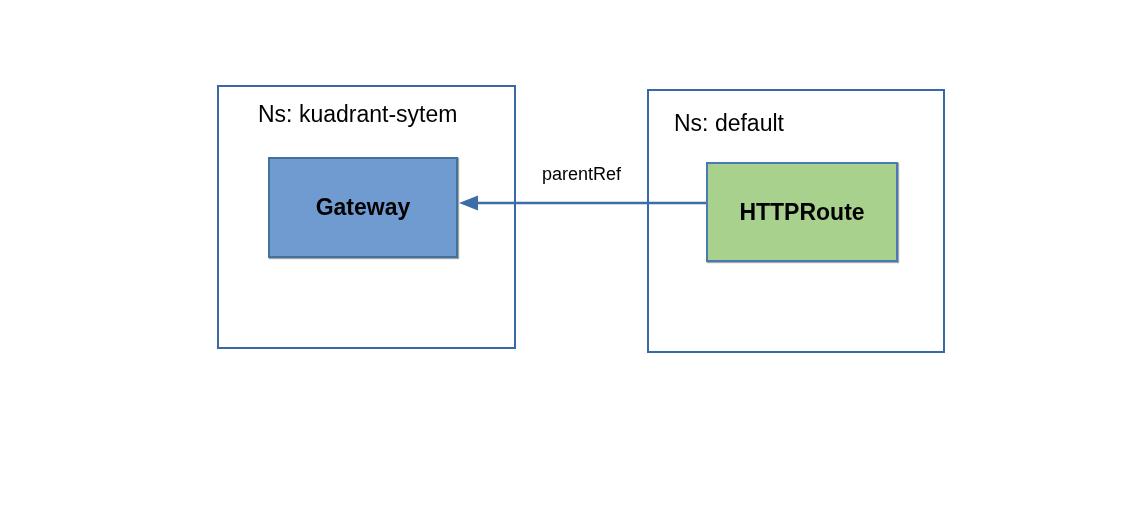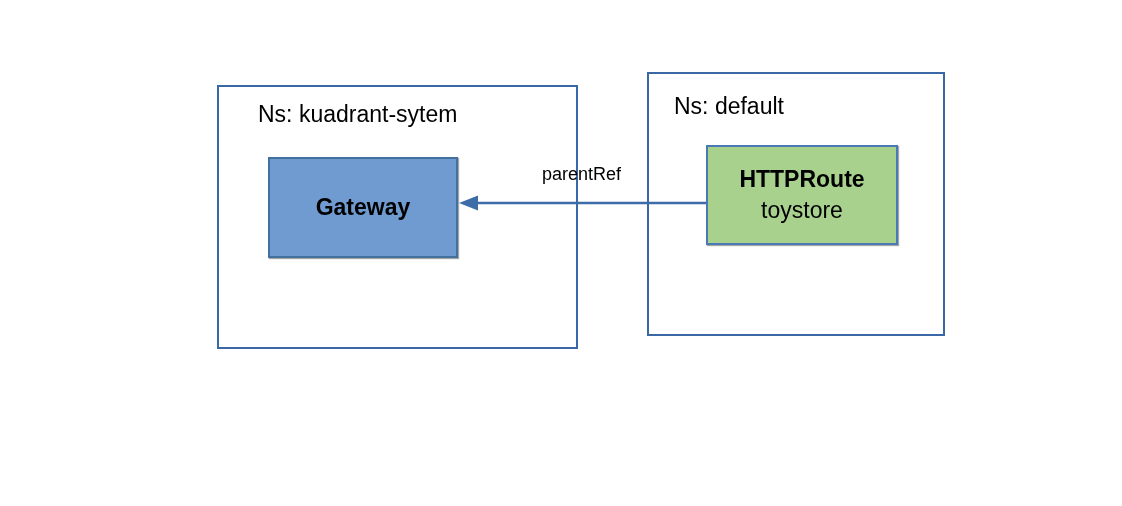--- a/index.html
+++ b/index.html
@@ -14,22 +14,22 @@
     height: 506px;
     background: #ffffff;
     overflow: hidden;
   }
   .ns-box {
     position: absolute;
     box-sizing: border-box;
     border: 2px solid #3a67a5;
     background: transparent;
   }
-  .ns-box.left  { left: 217px; top: 85px; width: 361px; height: 264px; }
-  .ns-box.right { left: 647px; top: 72px; width: 298px; height: 264px; }
+  .ns-box.left  { left: 217px; top: 85px; width: 299px; height: 264px; }
+  .ns-box.right { left: 647px; top: 89px; width: 298px; height: 264px; }
   .ns-label {
     position: absolute;
     font-size: 23px;
     line-height: 27px;
     color: #000000;
     white-space: nowrap;
   }
   .ns-box.left  .ns-label { left: 39px; top: 14px; }
   .ns-box.right .ns-label { left: 25px; top: 19px; }
   .node {
@@ -92,21 +92,20 @@
     <div class="ns-label">Ns: kuadrant-sytem</div>
     <div class="node gateway" style="background-color: rgb(111, 155, 208); border-color: rgb(65, 113, 156);">
       <div class="node-title">Gateway</div>
     </div>
   </div>
 
   <div class="ns-box right" style="border-color: rgb(58, 103, 165);">
     <div class="ns-label">Ns: default</div>
     <div class="node httproute" style="background-color: rgb(169, 209, 142); border-color: rgb(74, 122, 181);">
       <div class="node-title">HTTPRoute</div>
-      <div class="node-subtitle">toystore</div>
     </div>
   </div>
 
   <svg class="edge-svg" viewBox="0 0 1122 506">
     <line x1="706" y1="203" x2="474" y2="203" stroke-width="2.5" style="stroke: rgb(60, 109, 168);"></line>
     <polygon points="459,203 478,195.5 478,210.5" style="fill: rgb(60, 109, 168);"></polygon>
   </svg>
 
   <div class="edge-label">parentRef</div>
 

